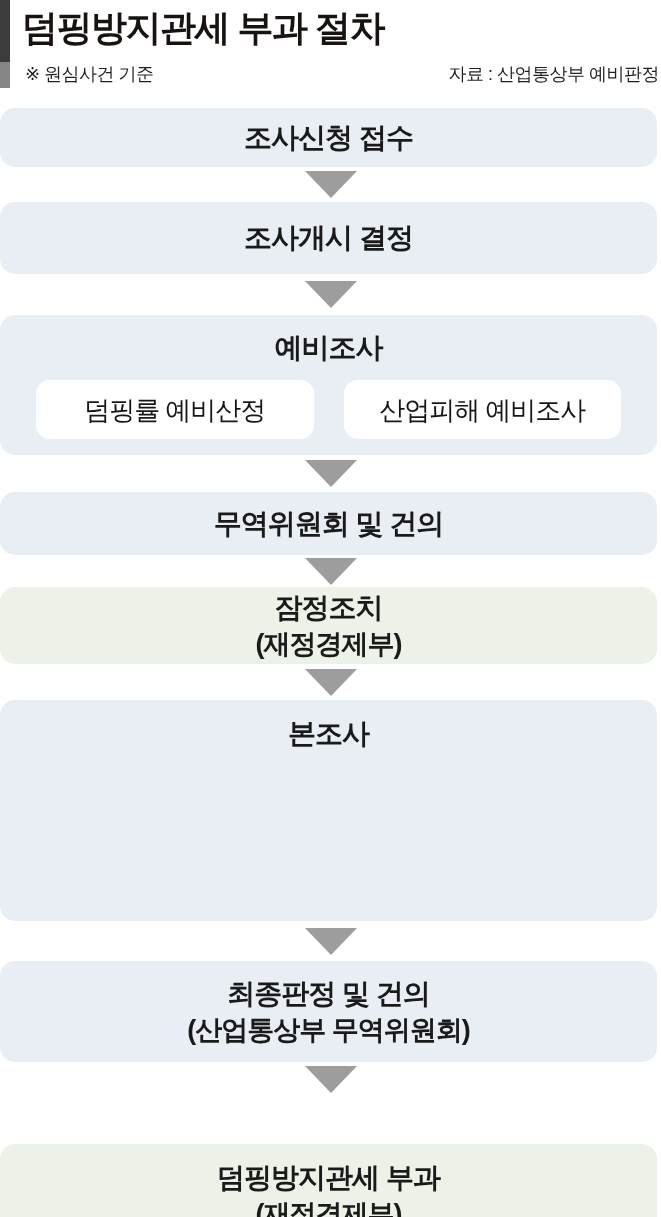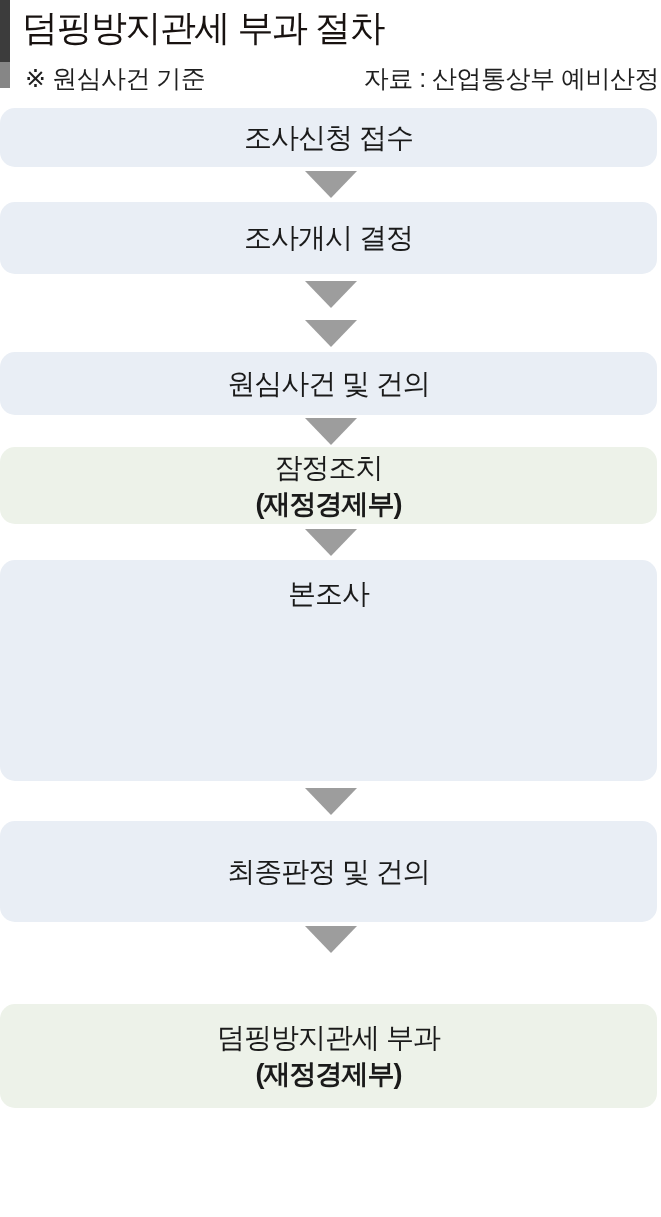--- a/index.html
+++ b/index.html
@@ -18,37 +18,37 @@
   }
   .page{width:661px;height:1217px;position:relative;background:#ffffff;}
 
   
   header{position:relative;height:108px;padding-left:22px;}
   .title-bar{
     position:absolute;left:0;top:0;width:10px;height:88px;
     background:linear-gradient(to bottom,#3c3c3c 0%,#3c3c3c 70%,#868686 70%,#868686 100%);
   }
   h1{
-    font-size:36px;font-weight:400;letter-spacing:-1.5px;
+    font-size:36px;font-weight:700;letter-spacing:-1.5px;
     padding-top:4px;color:#181210;white-space:nowrap;
   }
   .meta{
     display:flex;justify-content:space-between;align-items:baseline;
-    margin:9px 2px 0 3px;font-size:25px;letter-spacing:-0.5px;color:#1f1f1f;
+    margin:9px 2px 0 3px;font-size:18px;letter-spacing:-0.5px;color:#1f1f1f;
   }
 
   
   main{display:block;}
   .step{
     width:657px;border-radius:15px;background:var(--box-blue);
     display:flex;flex-direction:column;justify-content:center;align-items:center;
   }
   .step.green{background:var(--box-green);}
   .step-label{
-    font-size:28px;font-weight:400;letter-spacing:-1px;
+    font-size:28px;font-weight:700;letter-spacing:-1px;
     line-height:36px;text-align:left;white-space:pre-line;
   }
   .step-sublabel{
     font-size:27px;font-weight:700;letter-spacing:-1px;
     line-height:36px;text-align:center;white-space:pre-line;
   }
   .s1{height:59px;} .s2{height:72px;}
   .s3{height:140px;justify-content:flex-start;padding:0 36px 16px 36px;}
   .s4{height:63px;} .s5{height:77px;}
   .s6{height:221px;justify-content:flex-start;padding:0 36px 12px 36px;}
@@ -78,21 +78,21 @@
 </head>
 <body>
 
 <div class="page">
 
   <header>
     <div class="title-bar"></div>
     <h1>덤핑방지관세 부과 절차</h1>
     <div class="meta">
       <span>※ 원심사건 기준</span>
-      <span>자료 : 산업통상부 예비산정</span>
+      <span>자료 : 산업통상부 예비판정</span>
     </div>
   </header>
 
   <main>
 
     <section class="step s1">
       <div class="step-label">조사신청 접수</div>
     </section>
 
     <div class="gap g1">
@@ -100,27 +100,36 @@
     </div>
 
     <section class="step s2">
       <div class="step-label">조사개시 결정</div>
     </section>
 
     <div class="gap g2">
       <div class="tri"></div>
     </div>
 
+    <section class="step s3">
+      <div class="head-zone">
+        <div class="step-label">예비조사</div>
+      </div>
+      <div class="sub-row">
+        <div class="sub-box">덤핑률 예비산정</div>
+        <div class="sub-box">산업피해 예비조사</div>
+      </div>
+    </section>
 
     <div class="gap g3">
       <div class="tri"></div>
     </div>
 
     <section class="step s4">
-      <div class="step-label">원심사건 및 건의</div>
+      <div class="step-label">무역위원회 및 건의</div>
     </section>
 
     <div class="gap g4">
       <div class="tri"></div>
     </div>
 
     <section class="step s5 green">
       <div class="step-label">잠정조치</div>
       <div class="step-sublabel">(재정경제부)</div>
     </section>
@@ -134,20 +143,21 @@
         <div class="step-label">본조사</div>
       </div>
     </section>
 
     <div class="gap g6">
       <div class="tri"></div>
     </div>
 
     <section class="step s7">
       <div class="step-label">최종판정 및 건의</div>
+      <div class="step-sublabel">(산업통상부 무역위원회)</div>
     </section>
 
     <div class="gap g7">
       <div class="tri"></div>
     </div>
 
     <section class="step s8 green">
       <div class="step-label">덤핑방지관세 부과</div>
       <div class="step-sublabel">(재정경제부)</div>
     </section>

